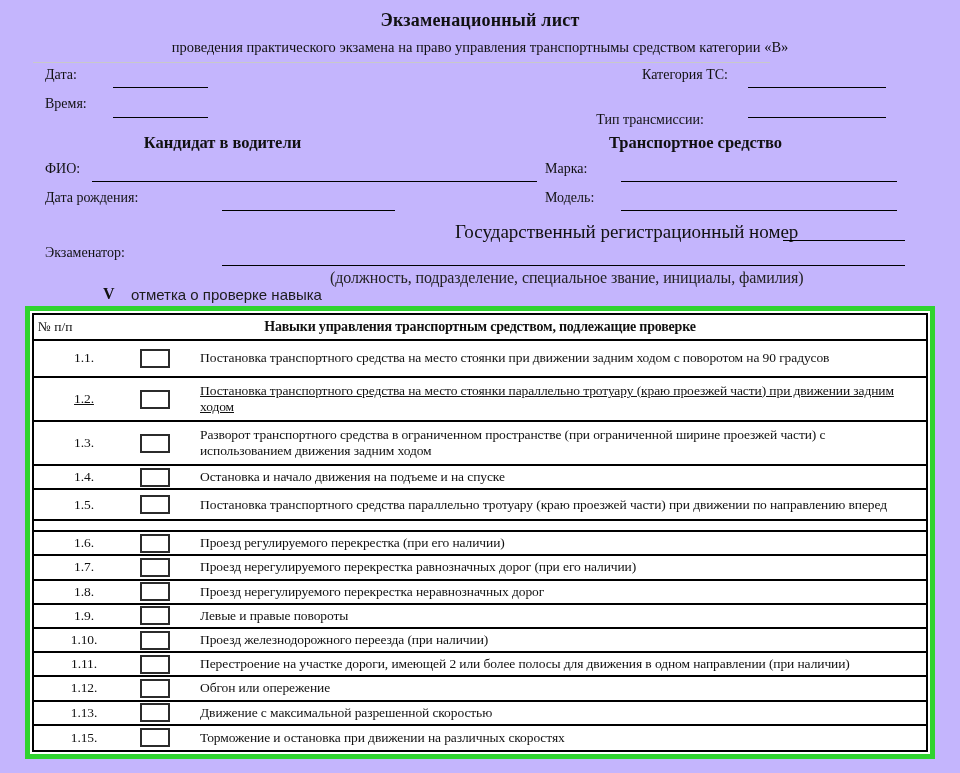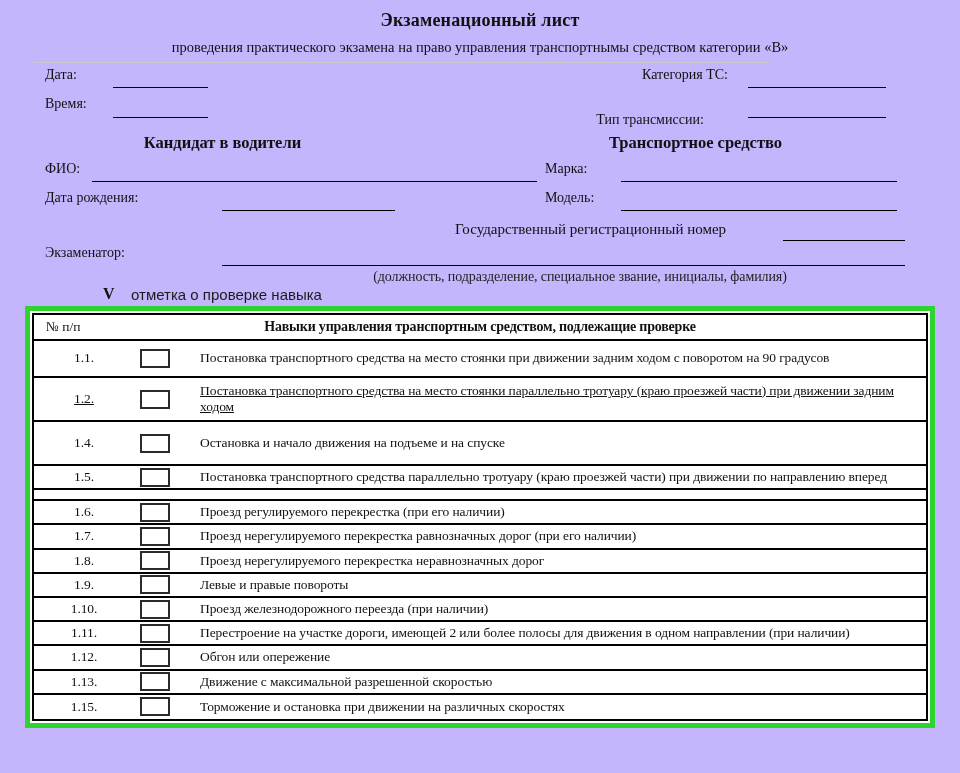--- a/index.html
+++ b/index.html
@@ -19,25 +19,25 @@
   }
   .doc-subtitle{
     left:0;top:39px;width:100%;
     text-align:center;font-size:14.5px;font-weight:normal;
   }
   .faint-line{
     left:33px;top:62px;width:737px;height:0;
     border-top:1px solid #c9c9c9;
   }
   .lbl{font-size:14px;white-space:nowrap;}
-  .lbl-sm{font-size:15px;white-space:nowrap;}
+  .lbl-sm{font-size:19px;white-space:nowrap;}
   .sec-h{font-size:16.5px;font-weight:bold;text-align:center;white-space:nowrap;}
   .uline{height:0;border-top:1.6px solid #000;}
   .caption{
-    font-size:14px;text-align:center;color:#222;
+    font-size:16px;color:#222;
     letter-spacing:-0.1px;
   }
   .legend-mark{font-size:16px;font-weight:bold;}
   .legend-text{
     font-family:"Liberation Sans", sans-serif;
     font-size:15px;color:#1c1c1c;
   }
 
   
   .table-frame{
@@ -49,21 +49,21 @@
   }
   .black-table{
     border:2px solid #000;
   }
   .t-header{
     position:relative;
     display:flex;align-items:center;
     height:24px;
     font-size:13.5px;
   }
-  .t-num-h{padding-left:12px;}
+  .t-num-h{padding-left:4px;}
   .t-skills-h{
     position:absolute;left:0;right:0;
     text-align:center;font-weight:bold;font-size:14px;
     letter-spacing:-0.2px;
   }
   .t-row{
     display:flex;align-items:center;
     border-top:2px solid #000;
     min-height:20px;
     font-size:13.5px;line-height:1.2;
@@ -139,20 +139,25 @@
     <span class="cb"></span>
     <span class="txt">Постановка транспортного средства на место стоянки при движении задним ходом с поворотом на 90 градусов</span>
   </div>
 
   <div class="t-row">
     <span class="num">1.2.</span>
     <span class="cb"></span>
     <span class="txt">Постановка транспортного средства на место стоянки параллельно тротуару (краю проезжей части) при движении задним ходом</span>
   </div>
 
+  <div class="t-row">
+    <span class="num">1.3.</span>
+    <span class="cb"></span>
+    <span class="txt">Разворот транспортного средства в ограниченном пространстве (при ограниченной ширине проезжей части) с использованием движения задним ходом</span>
+  </div>
 
   <div class="t-row">
     <span class="num">1.4.</span>
     <span class="cb"></span>
     <span class="txt">Остановка и начало движения на подъеме и на спуске</span>
   </div>
 
   <div class="t-row">
     <span class="num">1.5.</span>
     <span class="cb"></span>

